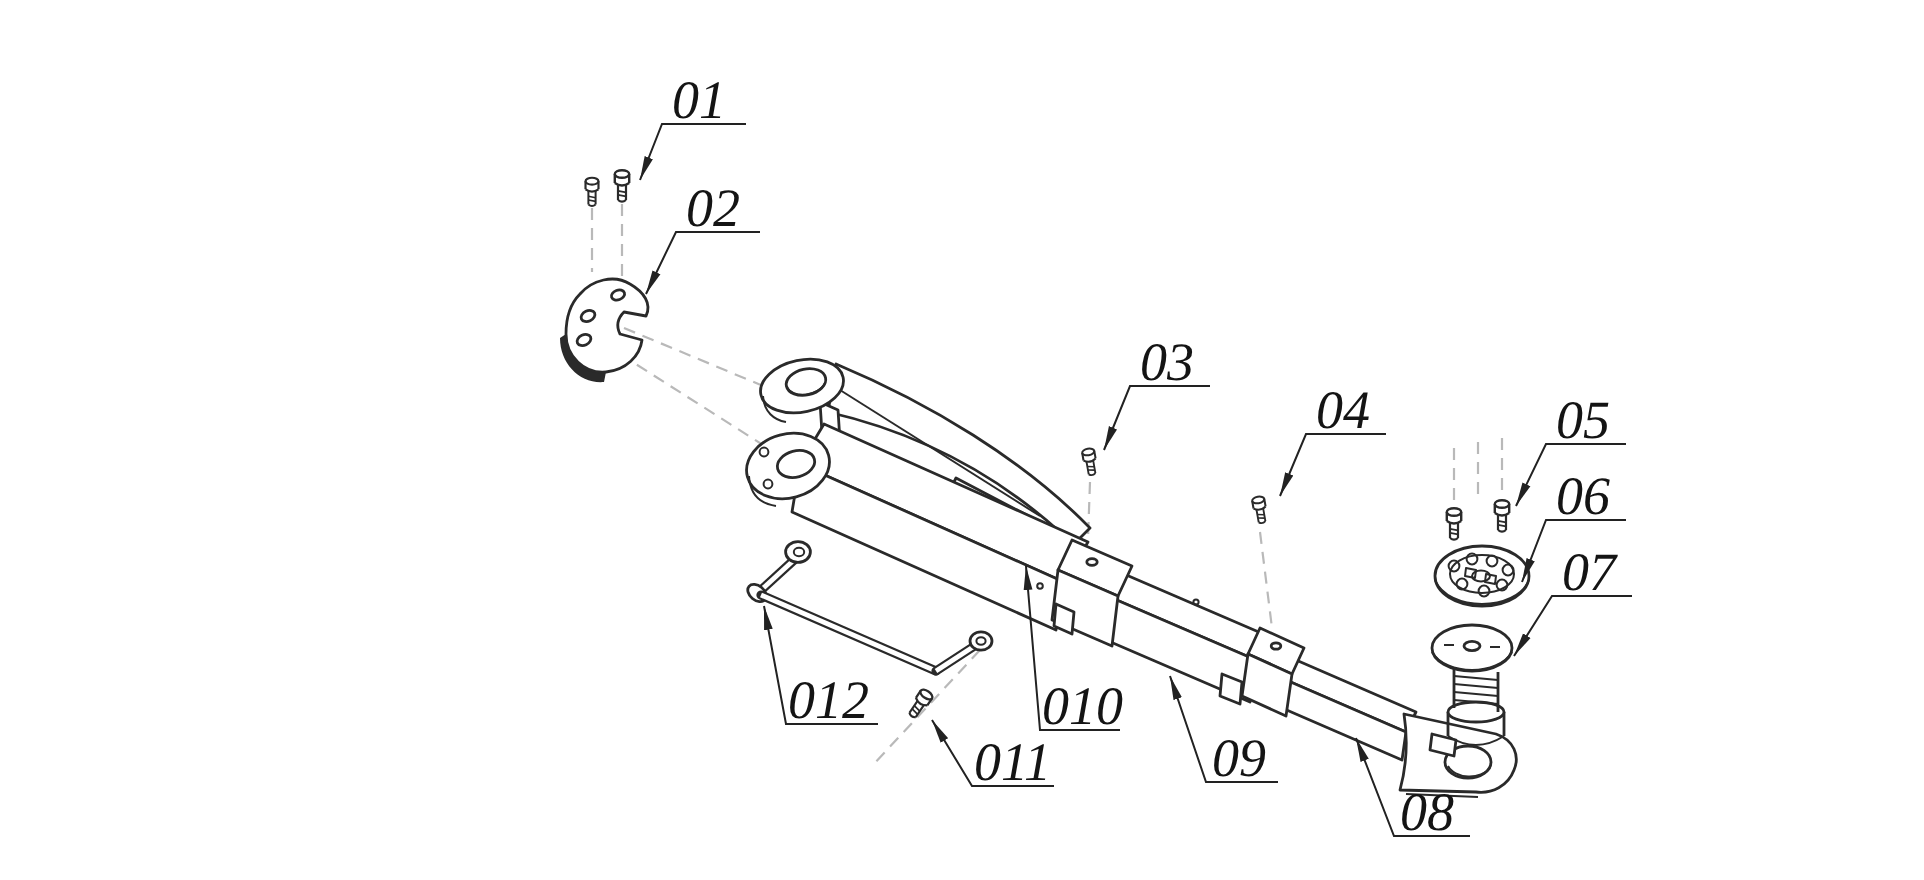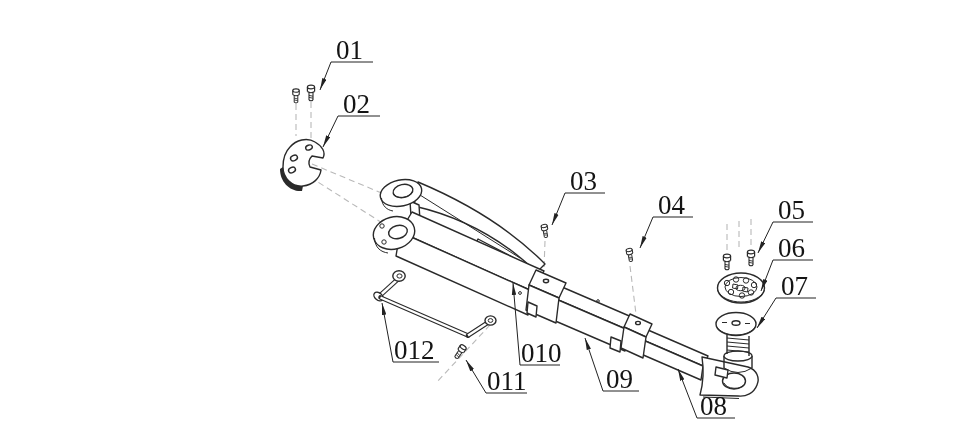--- a/index.html
+++ b/index.html
@@ -2,20 +2,21 @@
 <html><head>
 <meta charset="utf-8">
 <style>
   html,body{margin:0;padding:0;background:#ffffff;}
   .stage{
     position:relative;
     width:962px;height:440px;
     background:#ffffff;
     overflow:hidden;
     font-family:"Liberation Serif", serif;
+    font-style:italic;
   }
   svg{display:block;}
   .part{stroke:#2a2a2a;stroke-width:1.4;fill:#ffffff;stroke-linejoin:round;}
   .part-thin{stroke:#2a2a2a;stroke-width:1;fill:none;stroke-linejoin:round;}
   .solid{fill:#2a2a2a;stroke:none;}
   .guide{stroke:#b9b9b9;stroke-width:1.1;fill:none;stroke-dasharray:6 4;}
   .leader{stroke:#222222;stroke-width:1;fill:none;}
   .rod-dark{stroke:#2a2a2a;stroke-width:4.6;fill:none;stroke-linecap:round;}
   .rod-white{stroke:#ffffff;stroke-width:2.4;fill:none;stroke-linecap:butt;}
   .callout-text{

